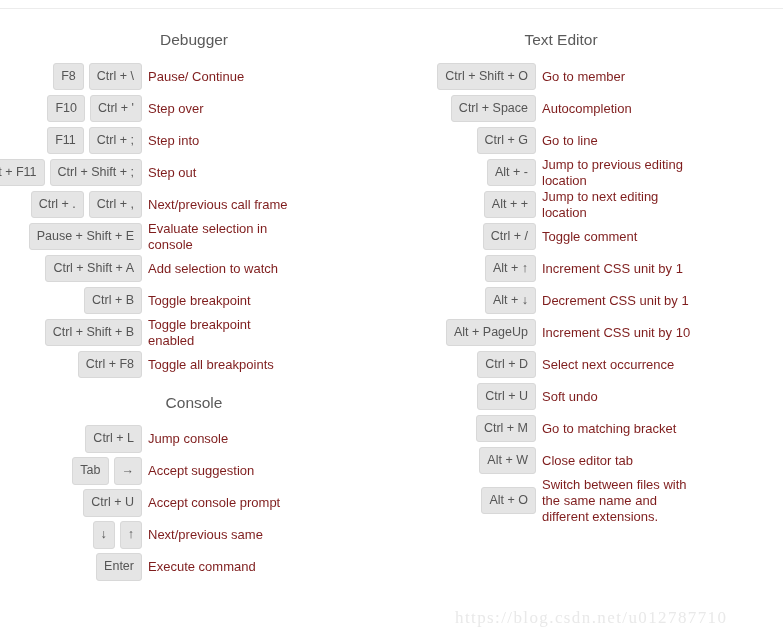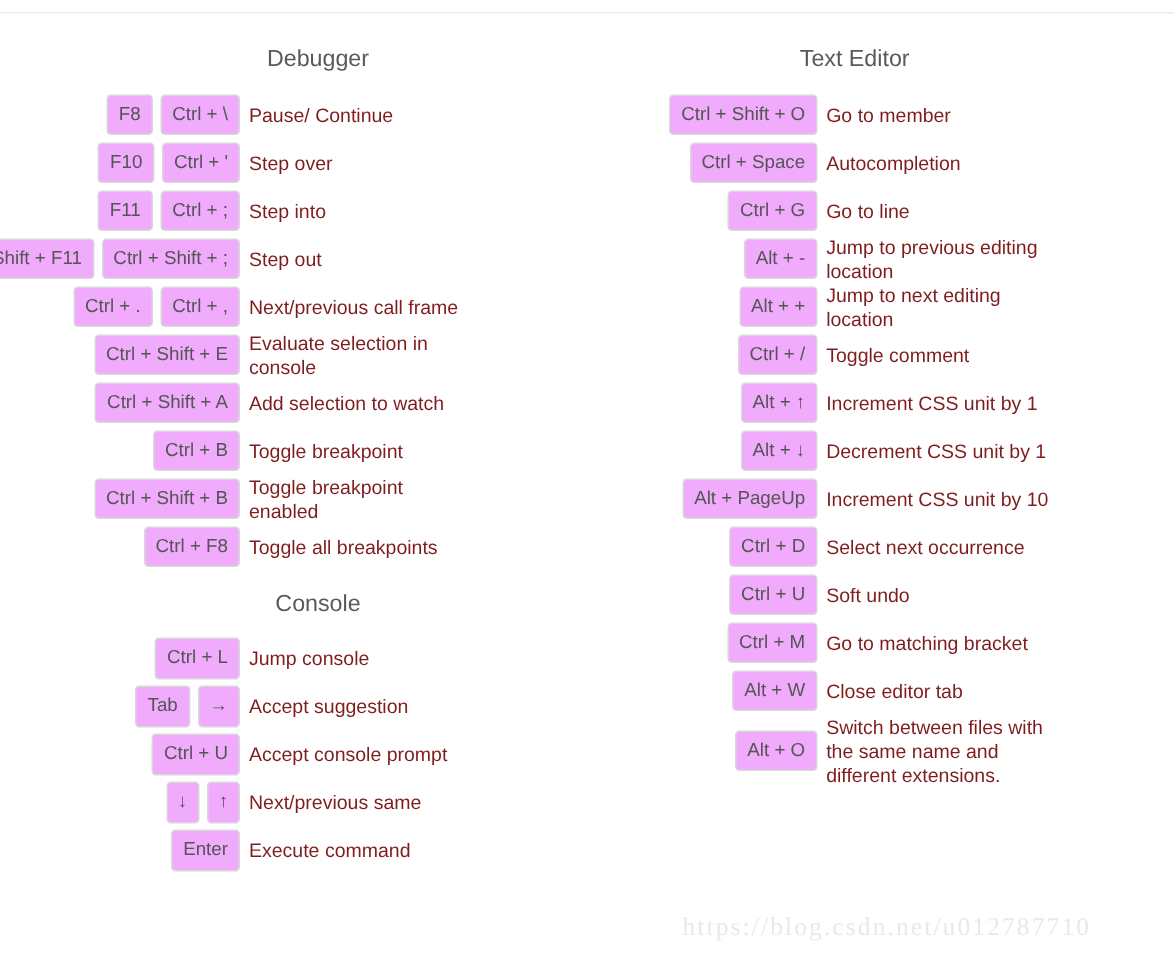--- a/index.html
+++ b/index.html
@@ -33,21 +33,21 @@
     width: 783px;
     display: flex;
     flex-direction: row;
     align-items: flex-start;
   }
 
   .column {
     display: flex;
     flex-direction: column;
   }
-  .column.left  { width: 400px; margin-left: 18px; }
+  .column.left  { width: 400px; }
   .column.right { width: 383px; }
 
   .section { display: block; }
 
   .section-title {
     font-size: 15.5px;
     color: #5a5a5a;
     font-weight: 400;
     text-align: center;
     line-height: 1;
@@ -72,21 +72,21 @@
     flex: 0 0 auto;
     white-space: nowrap;
   }
   .left .keys  { width: 142px; padding-left: 48px; }
   .right .keys { width: 136px; padding-left: 16px; }
 
   .key {
     display: inline-block;
     border: 1px solid #d8d8d8;
     border-radius: 3px;
-    background: #f0abfc;
+    background: #e5e5e5;
     color: #555555;
     font-size: 12.5px;
     line-height: 1;
     padding: 6px 7px 7px 7px;
     white-space: nowrap;
     text-align: center;
   }
 
   .desc {
     flex: 1 1 auto;
@@ -147,21 +147,21 @@
         </div>
         <div class="row">
           <div class="keys">
             <span class="key">Ctrl + .</span>
             <span class="key">Ctrl + ,</span>
           </div>
           <div class="desc">Next/previous call frame</div>
         </div>
         <div class="row">
           <div class="keys">
-            <span class="key">Ctrl + Shift + E</span>
+            <span class="key">Pause + Shift + E</span>
           </div>
           <div class="desc">Evaluate selection in
 console</div>
         </div>
         <div class="row">
           <div class="keys">
             <span class="key">Ctrl + Shift + A</span>
           </div>
           <div class="desc">Add selection to watch</div>
         </div>

